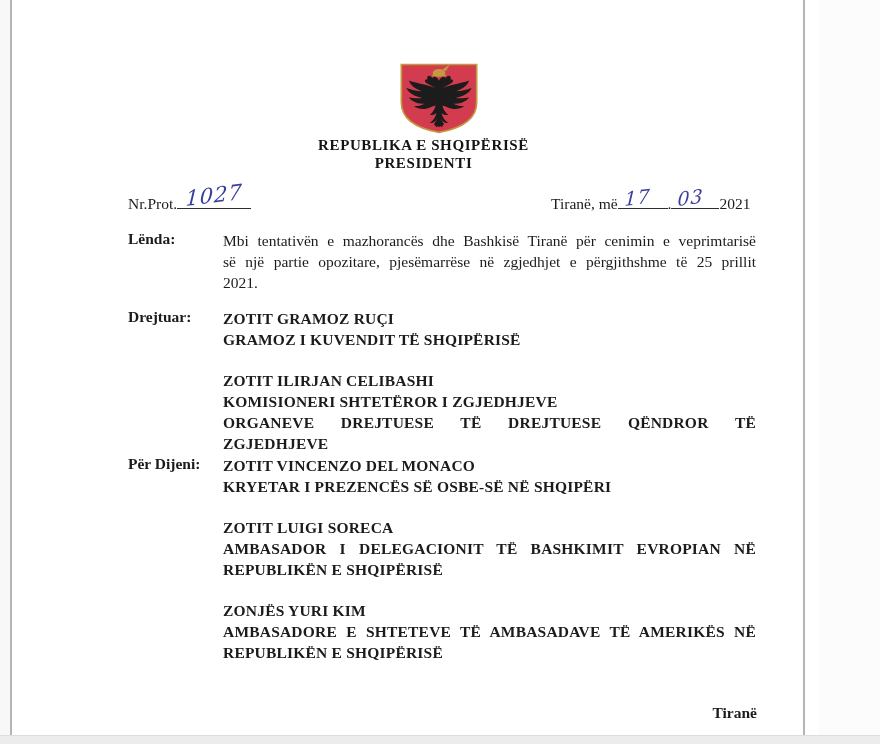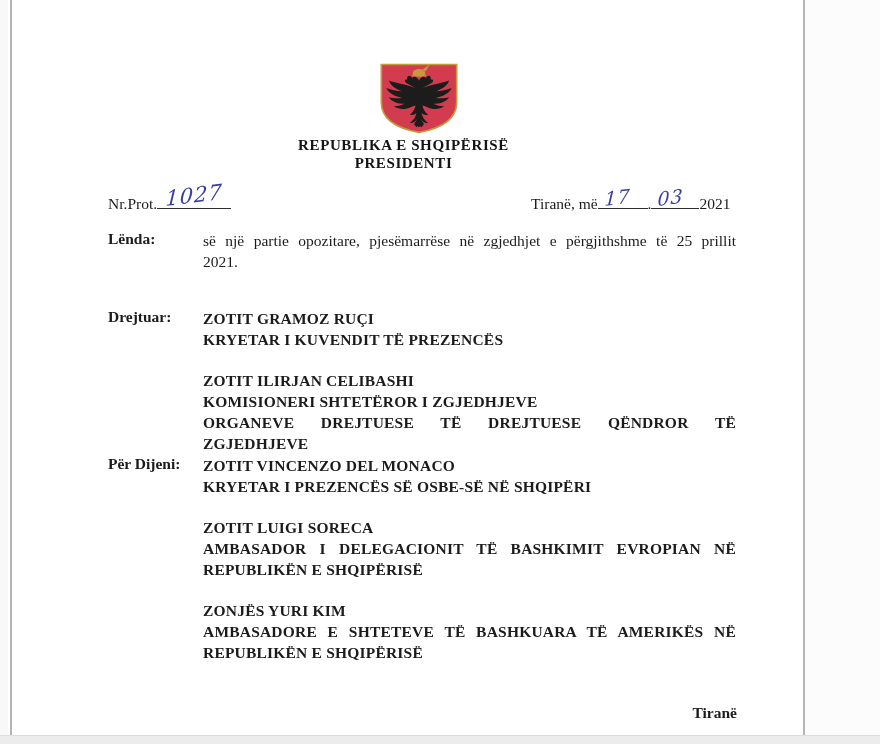--- a/index.html
+++ b/index.html
@@ -26,21 +26,21 @@
   .gutter-right {
     position:absolute; left:805px; top:0; width:75px; height:744px;
     background:#fcfcfc;
   }
   .bottom-strip {
     position:absolute; left:0; top:735px; width:880px; height:9px;
     background:#ececec; border-top:1px solid #dddddd;
   }
   
   .page {
-    position:absolute; left:8px; top:0; width:791px; height:735px;
+    position:absolute; left:28px; top:0; width:791px; height:735px;
     background:#ffffff;
   }
   
   .header {
     position:absolute; top:62px; left:0; width:100%;
     text-align:center;
   }
   .emblem {
     display:block; margin:0 auto;
     transform:translateX(15px);
@@ -128,31 +128,32 @@
       <span>Nr.Prot.</span><span class="uline uline-prot"><span class="hw">1027</span></span>
     </div>
     <div class="dateline">
       <span>Tiranë, më</span><span class="uline uline-day"><span class="hw hw-sm">17</span></span><span>.</span><span class="uline uline-month"><span class="hw hw-sm">03</span></span><span>2021</span>
     </div>
   </div>
 
   <div class="row subject-row row-subject">
     <div class="label">Lënda:</div>
     <div class="content" id="subject-lines">
+        <div class="tline jline">Mbi tentativën e mazhorancës dhe Bashkisë Tiranë për cenimin e veprimtarisë</div>
         <div class="tline jline">së një partie opozitare, pjesëmarrëse në zgjedhjet e përgjithshme të 25 prillit</div>
         <div class="tline">2021.</div>
       </div>
   </div>
 
   <div class="row row-addressed">
     <div class="label">Drejtuar:</div>
     <div class="content recipients" id="addressed-blocks">
         <div class="block">
           <div class="tline">ZOTIT GRAMOZ RUÇI</div>
-          <div class="tline">KRYETAR I KUVENDIT TË PREZENCËS</div>
+          <div class="tline">GRAMOZ I KUVENDIT TË SHQIPËRISË</div>
         </div>
         <div class="block">
           <div class="tline">ZOTIT ILIRJAN CELIBASHI</div>
           <div class="tline">KOMISIONERI SHTETËROR I ZGJEDHJEVE</div>
           <div class="tline jline">ORGANEVE DREJTUESE TË DREJTUESE QËNDROR TË</div>
           <div class="tline">ZGJEDHJEVE</div>
         </div>
       </div>
   </div>
 
@@ -163,21 +164,21 @@
           <div class="tline">ZOTIT VINCENZO DEL MONACO</div>
           <div class="tline">KRYETAR I PREZENCËS SË OSBE-SË NË SHQIPËRI</div>
         </div>
         <div class="block">
           <div class="tline">ZOTIT LUIGI SORECA</div>
           <div class="tline jline">AMBASADOR I DELEGACIONIT TË BASHKIMIT EVROPIAN NË</div>
           <div class="tline">REPUBLIKËN E SHQIPËRISË</div>
         </div>
         <div class="block">
           <div class="tline">ZONJËS YURI KIM</div>
-          <div class="tline jline">AMBASADORE E SHTETEVE TË BASHKUARA TË AMERIKËS NË</div>
+          <div class="tline jline">AMBASADORE E SHTETEVE TË AMBASADAVE TË AMERIKËS NË</div>
           <div class="tline">REPUBLIKËN E SHQIPËRISË</div>
         </div>
       </div>
   </div>
 
   <div class="footer-place">Tiranë</div>
 </div>
 
 <div class="edge-line-left"></div>
 <div class="edge-line-right"></div>

